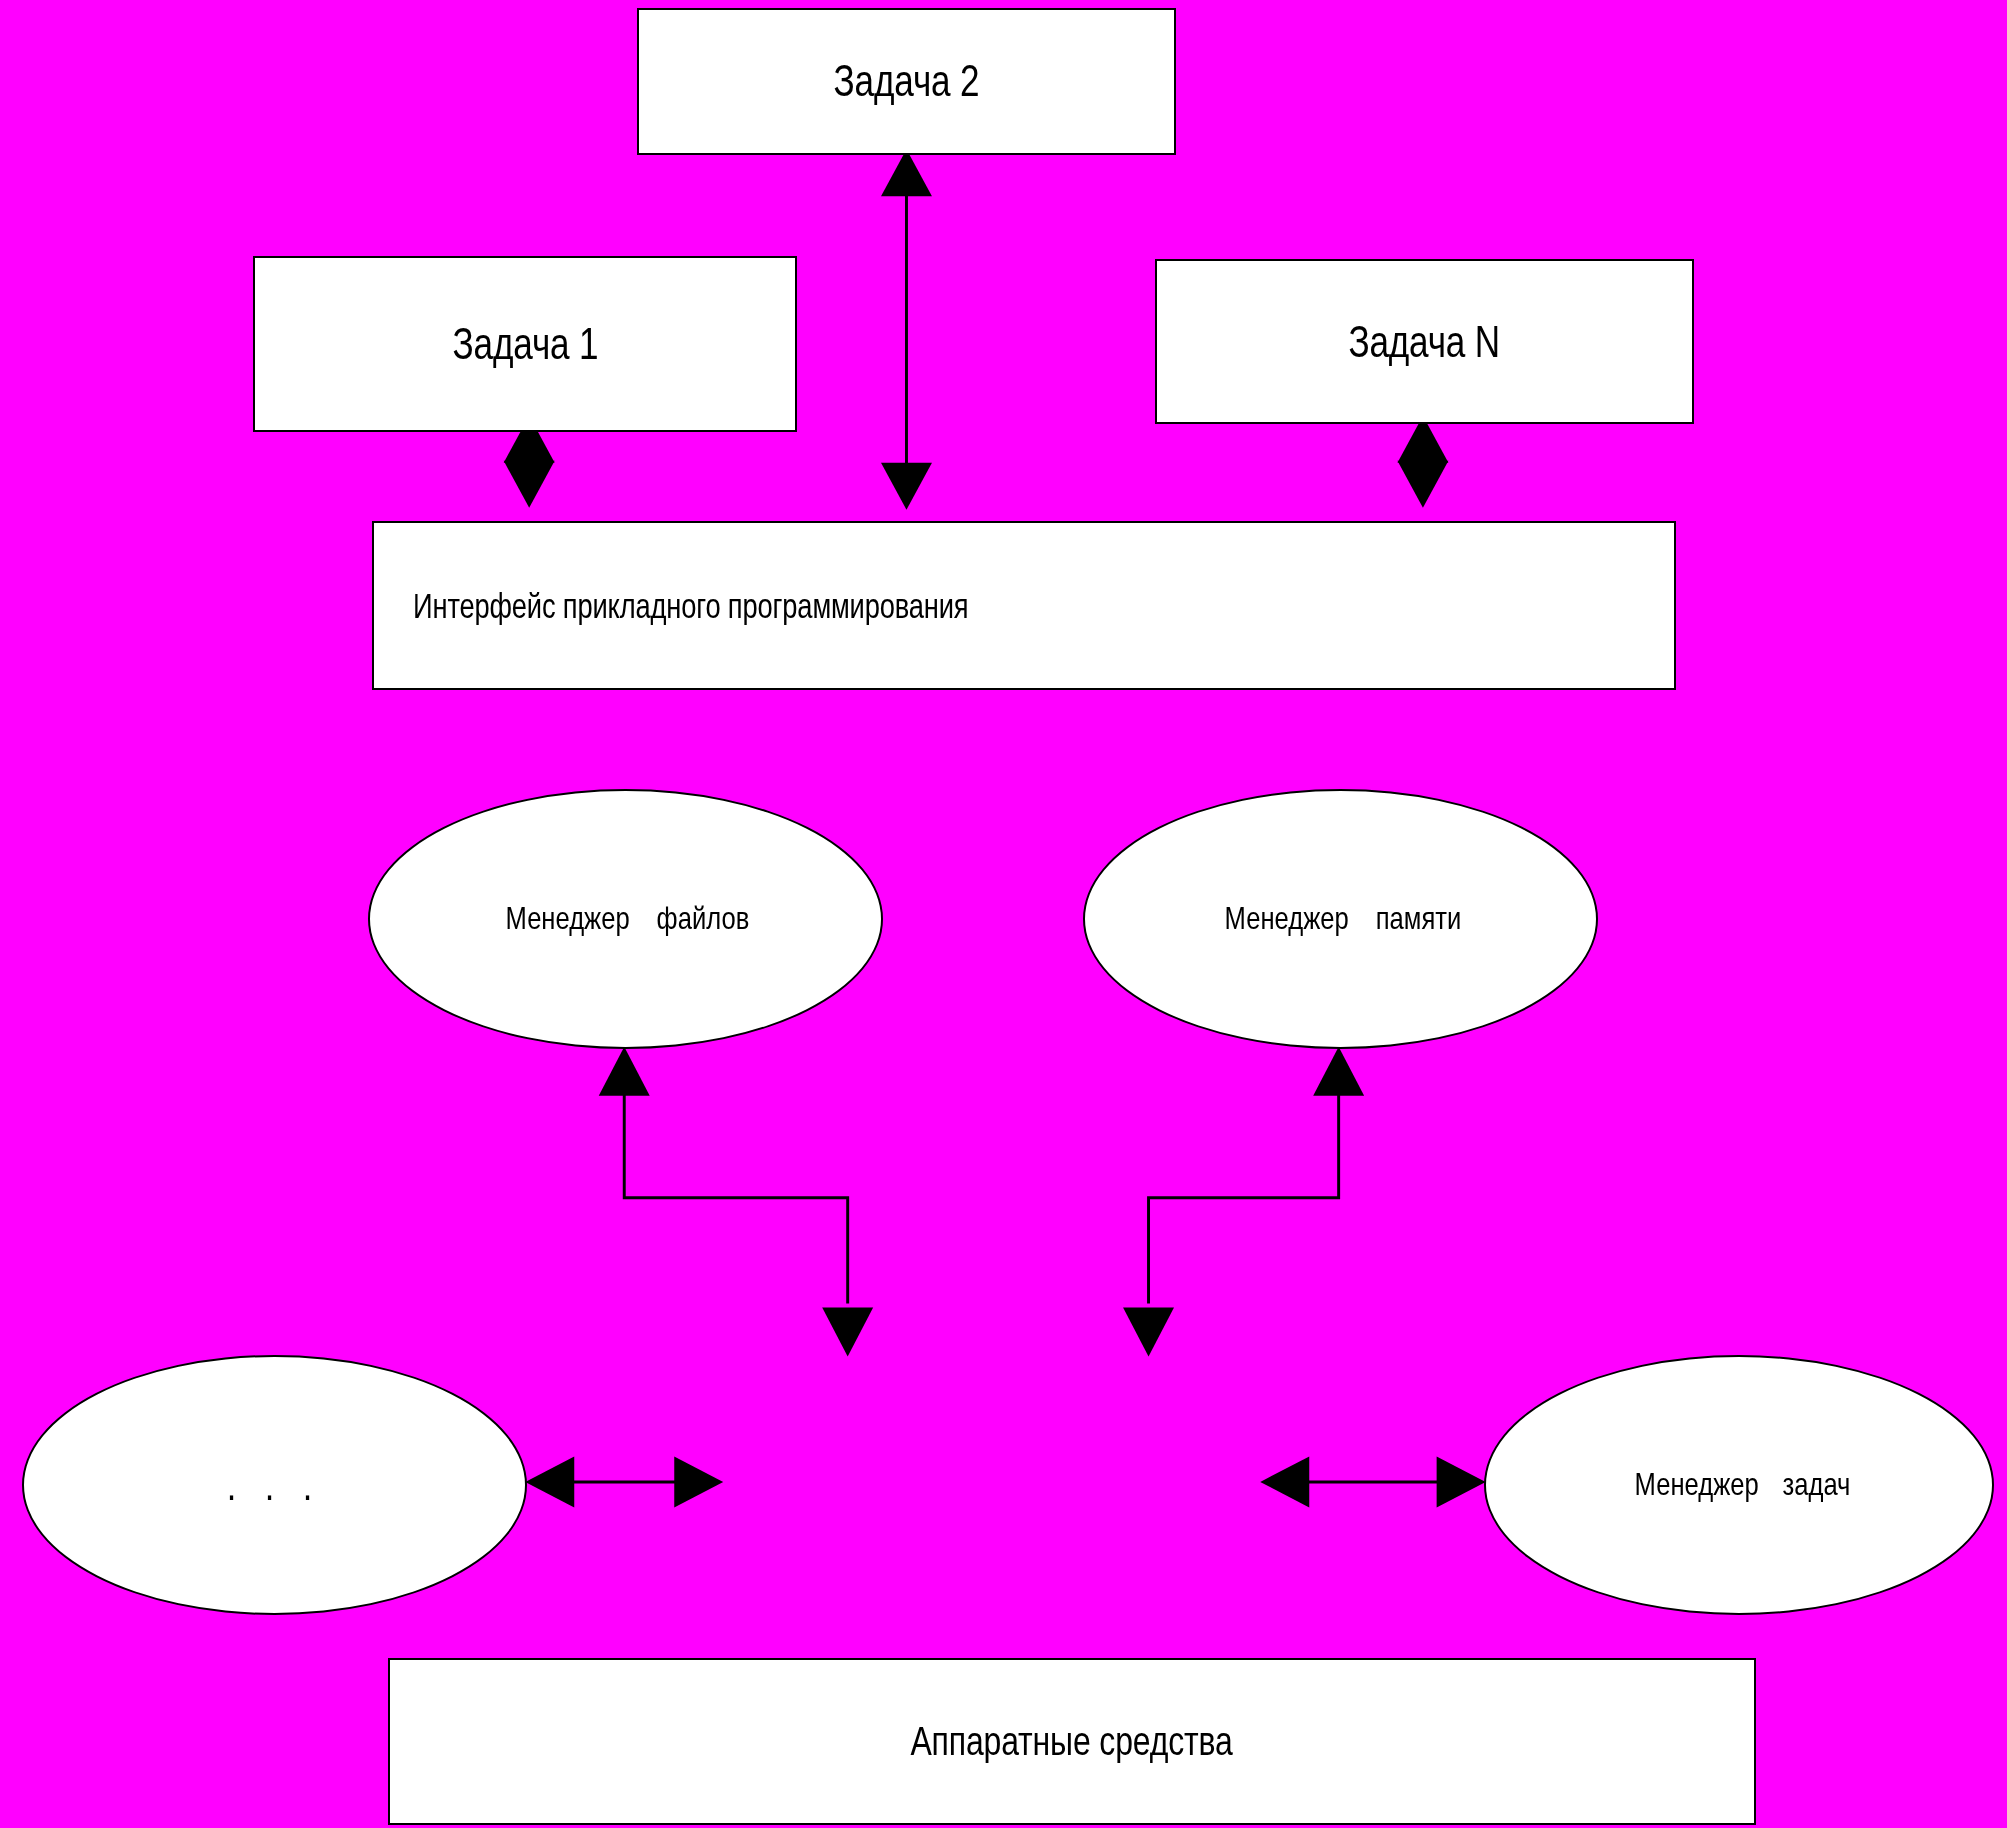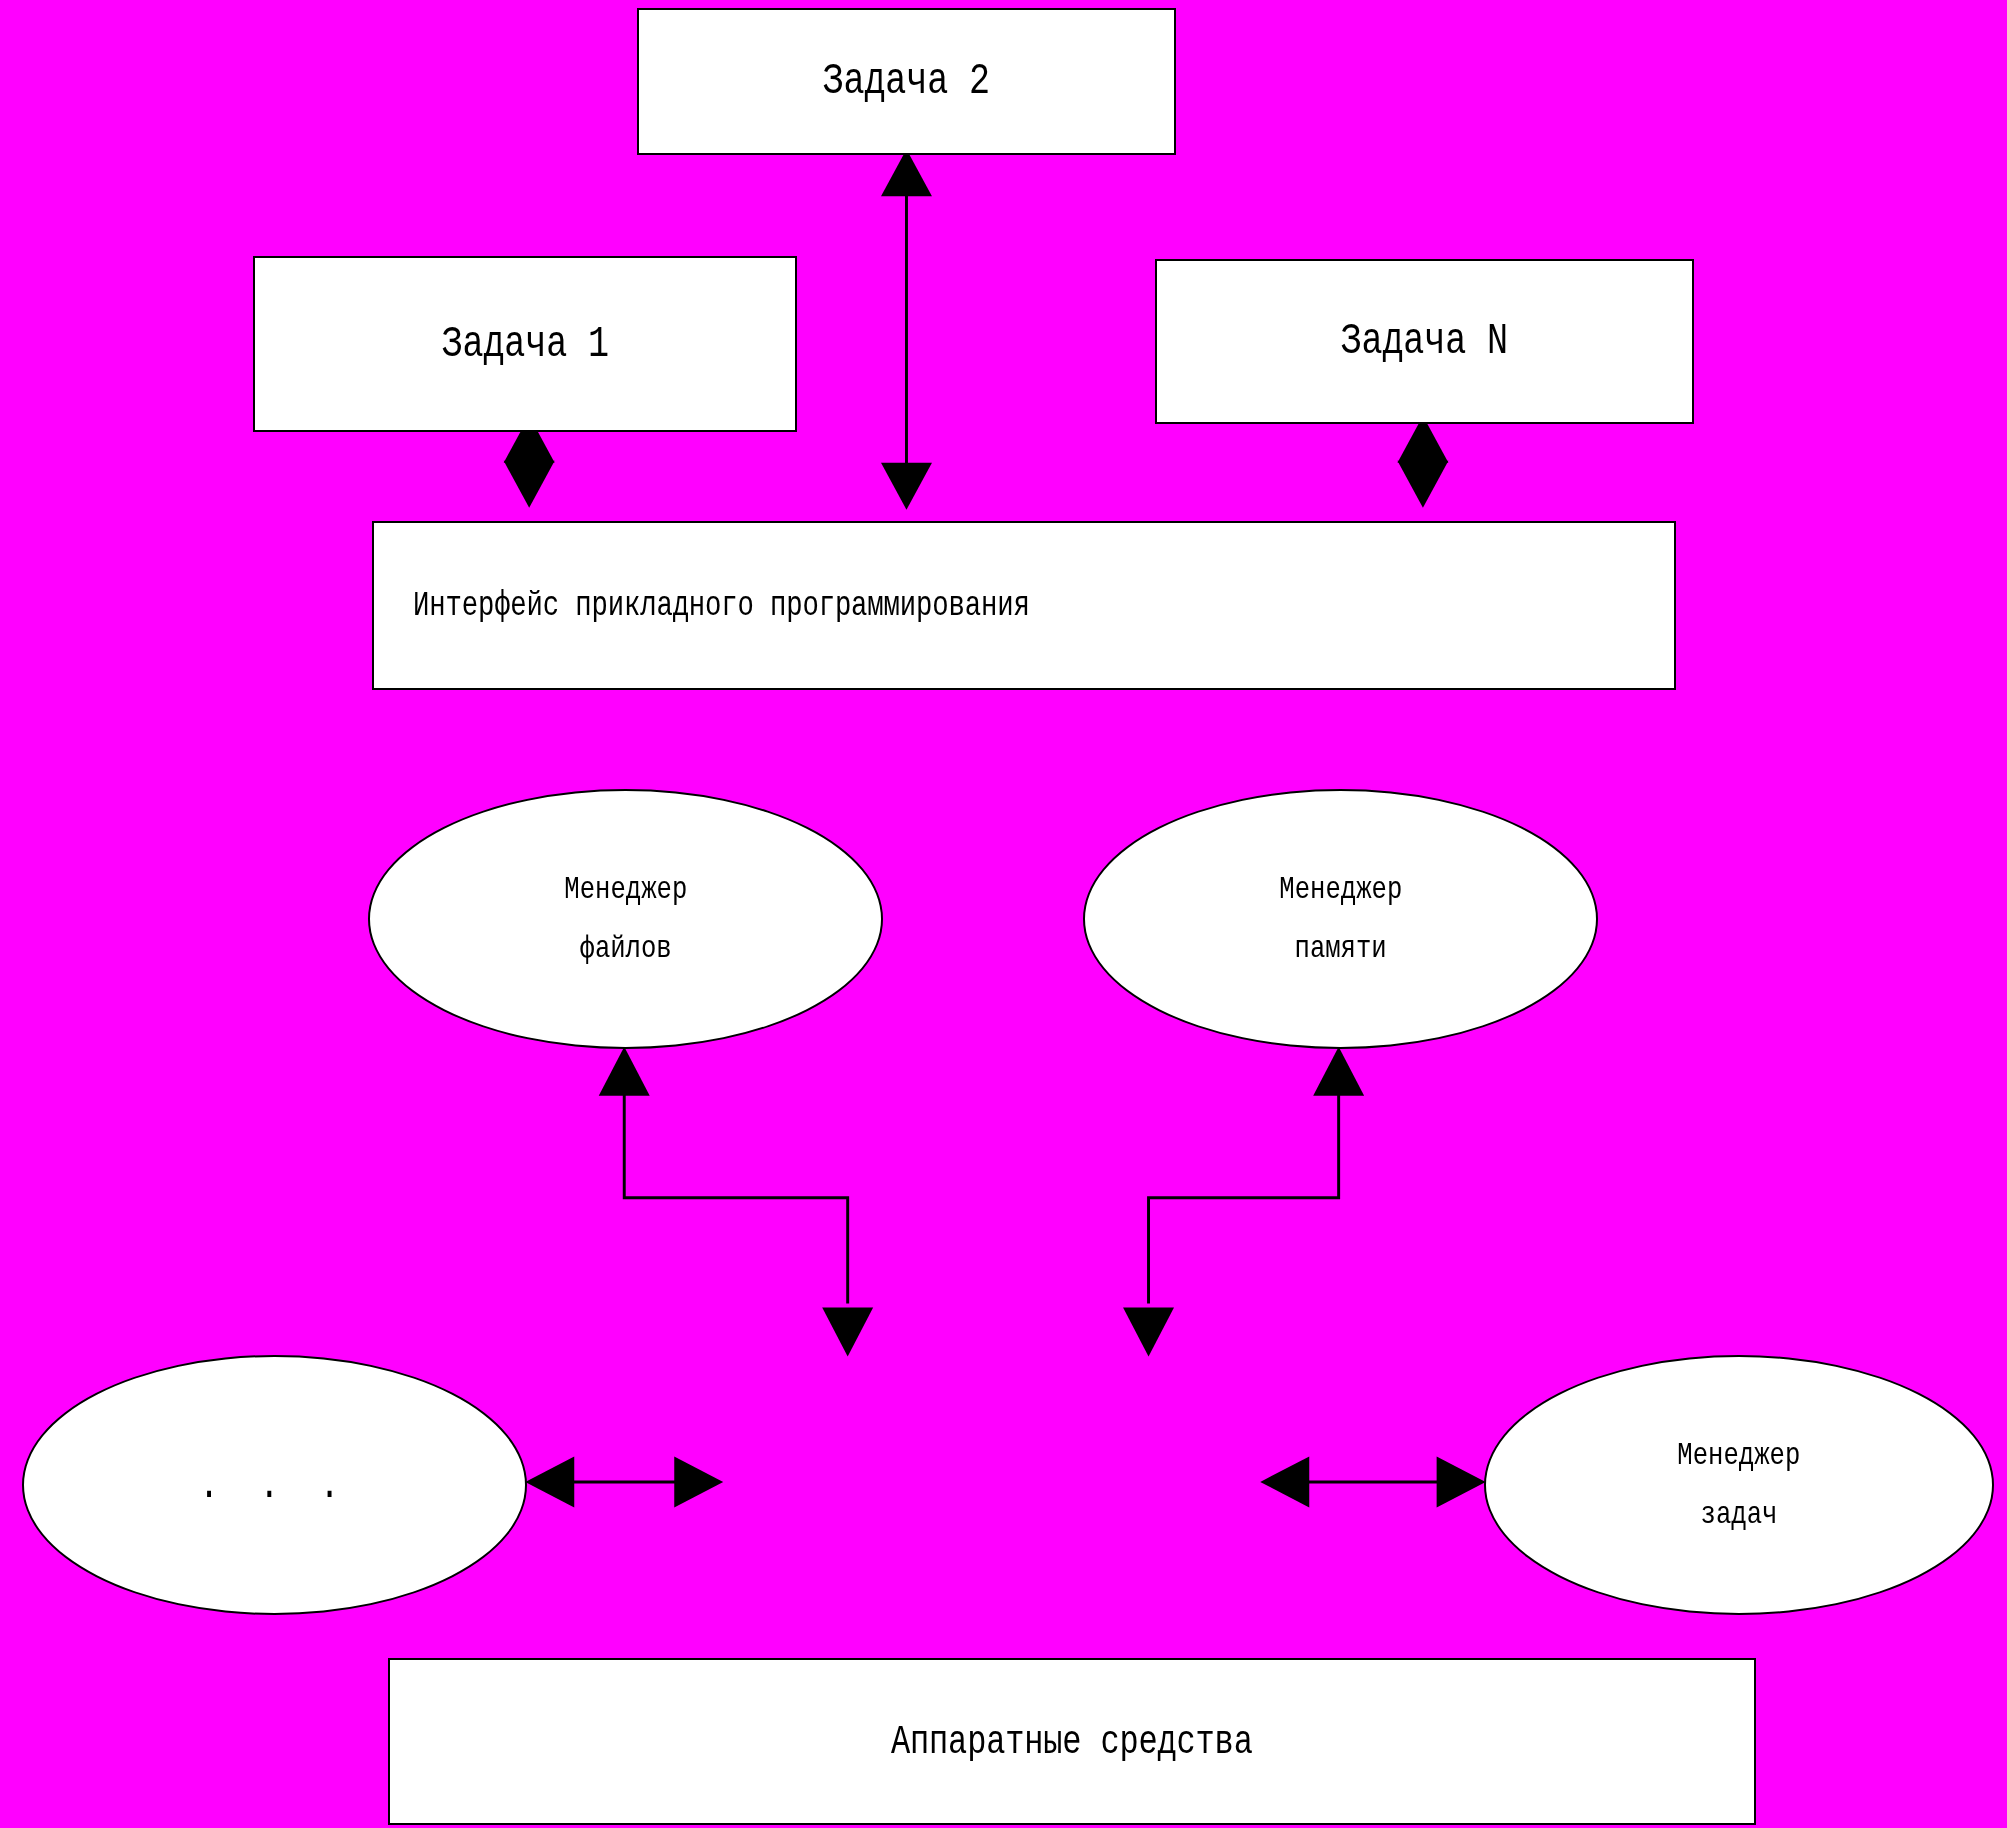--- a/index.html
+++ b/index.html
@@ -6,21 +6,21 @@
     margin: 0;
     padding: 0;
     background: #ffffff;
   }
   #canvas {
     position: relative;
     width: 2007px;
     height: 1829px;
     background: #FF00FF;
     overflow: hidden;
-    font-family: Liberation Mono, monospace;
+    font-family: Liberation Sans, sans-serif;
   }
 
   
   .box {
     position: absolute;
     background: #FFFFFF;
     border: 2px solid #000000;
     box-sizing: border-box;
     display: flex;
     align-items: center;
@@ -39,21 +39,20 @@
   .box.leftal .box-label { transform-origin: left center; }
 
   
   .ellipse {
     position: absolute;
     background: #FFFFFF;
     border: 2px solid #000000;
     border-radius: 50%;
     box-sizing: border-box;
     display: flex;
-    flex-direction: column;
     align-items: center;
     justify-content: center;
     color: #000000;
     text-align: center;
   }
   .ellipse .line {
     display: block;
     transform: scaleX(0.80);
     white-space: nowrap;
   }

